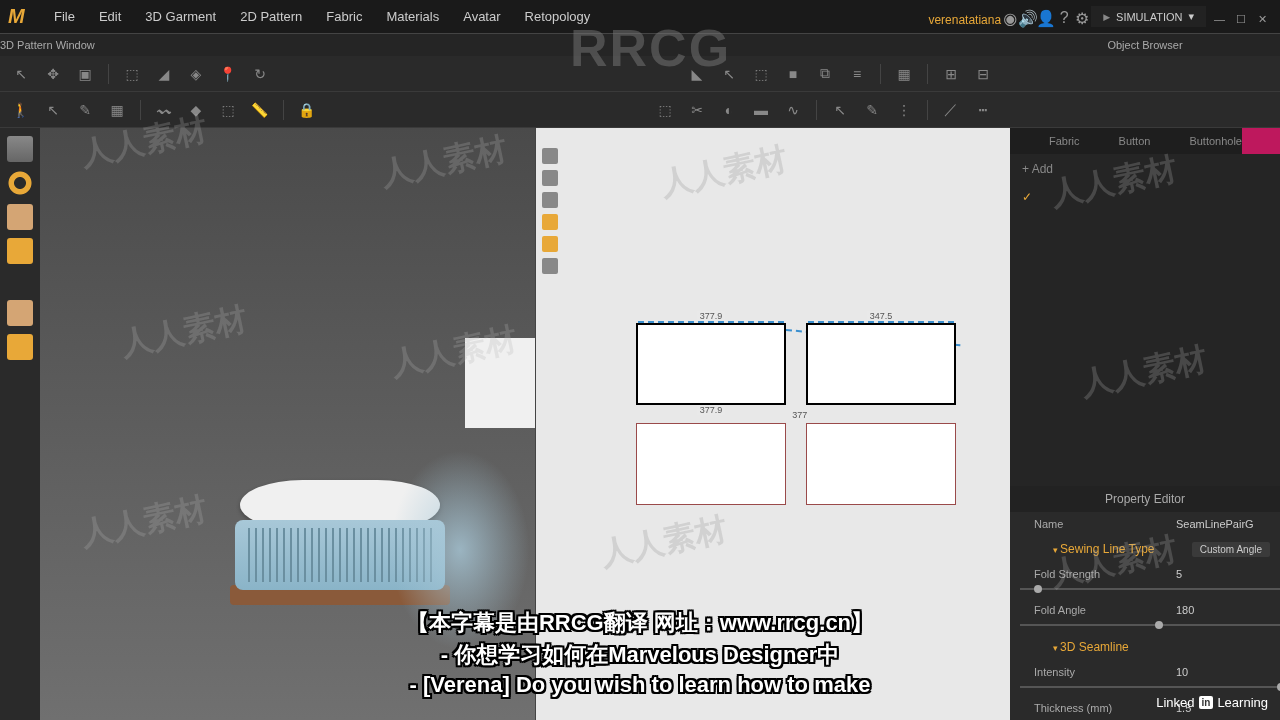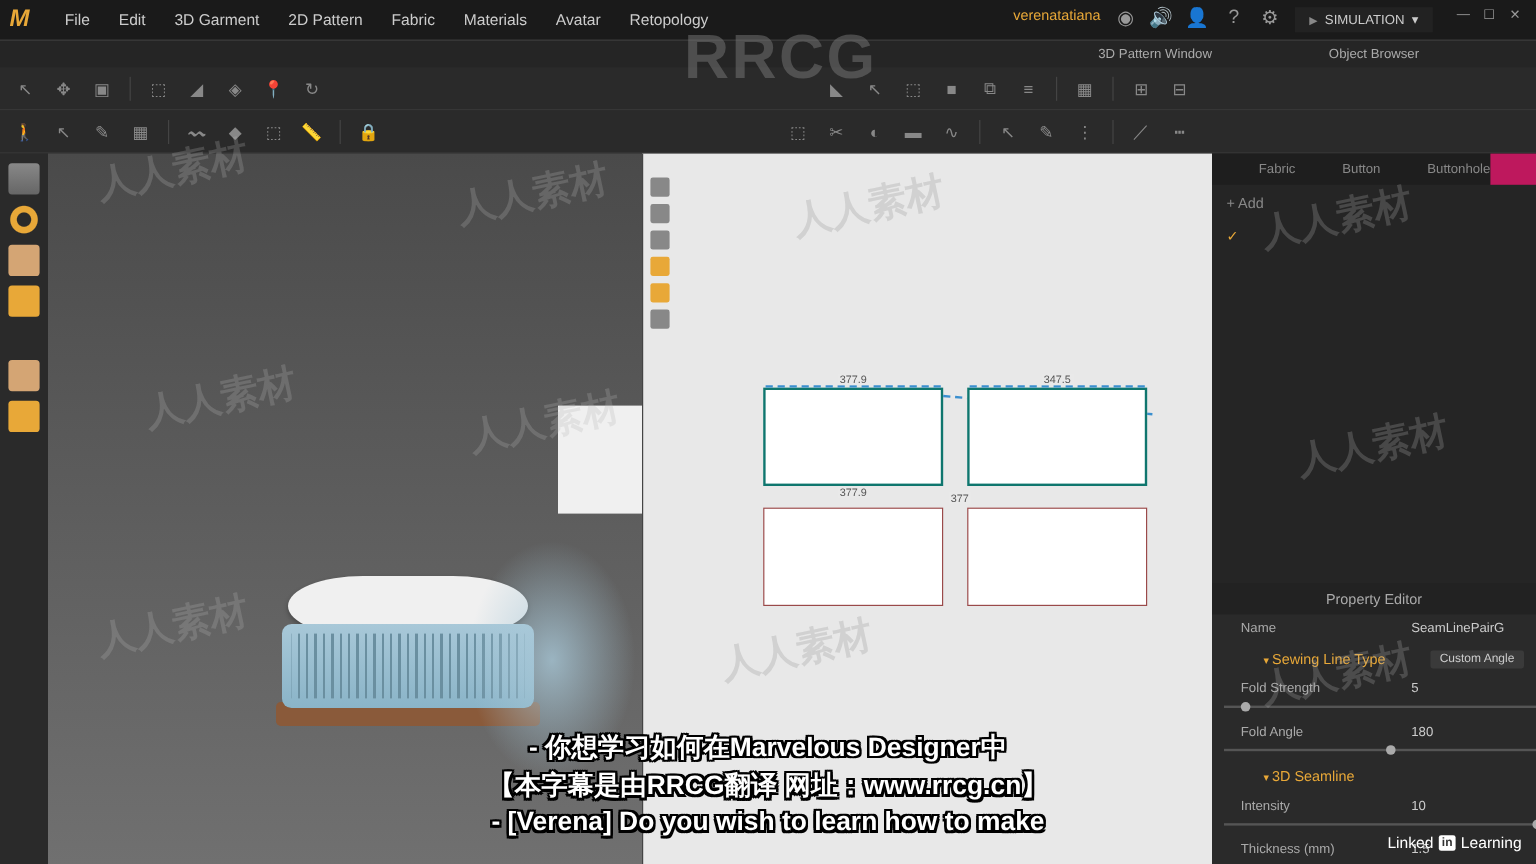--- a/index.html
+++ b/index.html
@@ -1,31 +1,31 @@
 <!DOCTYPE html>
 <html><head>
 <meta charset="utf-8">
 <style>
 * { margin: 0; padding: 0; box-sizing: border-box; font-family: Arial, sans-serif; }
 body { width: 1280px; height: 720px; background: #2a2a2a; color: #ccc; overflow: hidden; position: relative; }
 .topbar { height: 34px; background: #1a1a1a; display: flex; align-items: center; padding: 0 8px; border-bottom: 1px solid #444; }
 .logo { width: 24px; height: 24px; color: #e8a838; font-weight: bold; font-size: 20px; margin-right: 12px; font-style: italic; }
 .menu { display: flex; gap: 4px; }
 .menu-item { padding: 4px 10px; font-size: 13px; color: #ccc; cursor: pointer; }
-.topbar-right { margin-left: auto; display: flex; align-items: flex-start; gap: 12px; }
+.topbar-right { margin-left: auto; display: flex; align-items: flex-end; }
 .username { color: #e8a838; font-size: 12px; }
 .top-icon { width: 18px; height: 18px; display: inline-flex; align-items: center; justify-content: center; color: #999; cursor: pointer; }
 .sim-btn { background: #222; padding: 4px 12px; font-size: 11px; color: #ccc; display: flex; align-items: center; gap: 6px; cursor: pointer; }
 .sim-btn::before { content: "▶"; color: #888; font-size: 9px; }
 .window-controls { display: flex; gap: 8px; margin-left: 8px; }
 .win-ctrl { width: 14px; height: 14px; color: #999; cursor: pointer; font-size: 11px; }
 
 .subheader { height: 22px; background: #252525; display: flex; align-items: center; font-size: 11px; }
 .subheader-left { flex: 1; text-align: center; color: #aaa; position: relative; }
-.subheader-center { flex: 1; text-align: right; color: #aaa; }
+.subheader-center { flex: 1; text-align: left; color: #aaa; }
 .subheader-right { width: 270px; text-align: center; color: #aaa; }
 .popout { position: absolute; right: 8px; top: 3px; color: #666; font-size: 10px; }
 
 .toolbar-row { height: 36px; background: #2a2a2a; display: flex; align-items: center; padding: 0 8px; gap: 6px; border-bottom: 1px solid #3a3a3a; }
 .tool-icon { width: 26px; height: 26px; display: flex; align-items: center; justify-content: center; color: #888; cursor: pointer; font-size: 14px; }
 .tool-icon.active { color: #e8a838; }
 .tool-sep { width: 1px; height: 20px; background: #444; margin: 0 4px; }
 
 .main-area { display: flex; height: calc(720px - 34px - 22px - 72px); }
 .side-tools { width: 40px; background: #2a2a2a; padding: 8px 0; display: flex; flex-direction: column; gap: 8px; align-items: center; }
@@ -44,21 +44,21 @@
 .leak { position: absolute; right: -70px; bottom: -30px; width: 140px; height: 200px; background: radial-gradient(ellipse, rgba(168,200,216,0.8), transparent 70%); }
 .white-panel { position: absolute; right: 0; top: 210px; width: 70px; height: 90px; background: #f0f0f0; }
 
 .viewport-2d { width: 475px; background: #e8e8e8; position: relative; border-left: 1px solid #444; }
 .mini-tools { position: absolute; left: 6px; top: 20px; display: flex; flex-direction: column; gap: 6px; }
 .mini-tool { width: 16px; height: 16px; background: #888; border-radius: 2px; }
 .mini-tool.yellow { background: #e8a838; }
 .pattern-area { position: absolute; left: 100px; top: 195px; }
 .pattern-row { display: flex; gap: 20px; margin-bottom: 18px; }
 .pattern-box { width: 150px; height: 82px; background: #fff; border: 1.5px solid #9a4a4a; position: relative; }
-.pattern-box.sel { border: 2px solid #0f766e; }
+.pattern-box.sel { border: 2px solid #000000; }
 .sewing-top { position: absolute; top: -4px; left: 0; right: 0; height: 3px; border-top: 2px dashed #3a8fcf; }
 .dim-label { position: absolute; font-size: 9px; color: #555; background: rgba(232,232,232,0.8); padding: 0 2px; }
 .dim-top { top: -14px; left: 50%; transform: translateX(-50%); }
 .dim-bot { bottom: -12px; left: 50%; transform: translateX(-50%); }
 .cross-line { position: absolute; top: 4px; left: 148px; width: 175px; height: 2px; border-top: 2px dashed #3a8fcf; transform: rotate(5deg); transform-origin: left; }
 
 .right-panel { width: 270px; background: #252525; display: flex; flex-direction: column; }
 .tab-row { display: flex; height: 26px; background: #1e1e1e; }
 .tab { flex: 1; font-size: 11px; color: #888; display: flex; align-items: center; justify-content: center; cursor: pointer; padding-left: 39px; }
 .tab.active { background: #be185d; color: #ccc; }
@@ -283,22 +283,22 @@
 <div class="watermark" style="top:500px;left:80px">人人素材</div>
 <div class="watermark" style="top:140px;left:380px">人人素材</div>
 <div class="watermark" style="top:330px;left:390px">人人素材</div>
 <div class="watermark" style="top:150px;left:660px;color:rgba(140,140,140,0.25)">人人素材</div>
 <div class="watermark" style="top:520px;left:600px;color:rgba(140,140,140,0.25)">人人素材</div>
 <div class="watermark" style="top:160px;left:1050px">人人素材</div>
 <div class="watermark" style="top:350px;left:1080px">人人素材</div>
 <div class="watermark" style="top:540px;left:1050px">人人素材</div>
 
 <div class="subtitles">
+  <div class="sub-line">【本字幕是由RRCG翻译 网址：www.rrcg.cn】</div>
   <div class="sub-line">- 你想学习如何在Marvelous Designer中</div>
-  <div class="sub-line">【本字幕是由RRCG翻译 网址：www.rrcg.cn】</div>
   <div class="sub-line">- [Verena] Do you wish to learn how to make</div>
 </div>
 
 <div class="linkedin-badge">
   <span>Linked</span>
     <b>in</b>
     <span>Learning</span>
 </div>
 
 </body></html>

